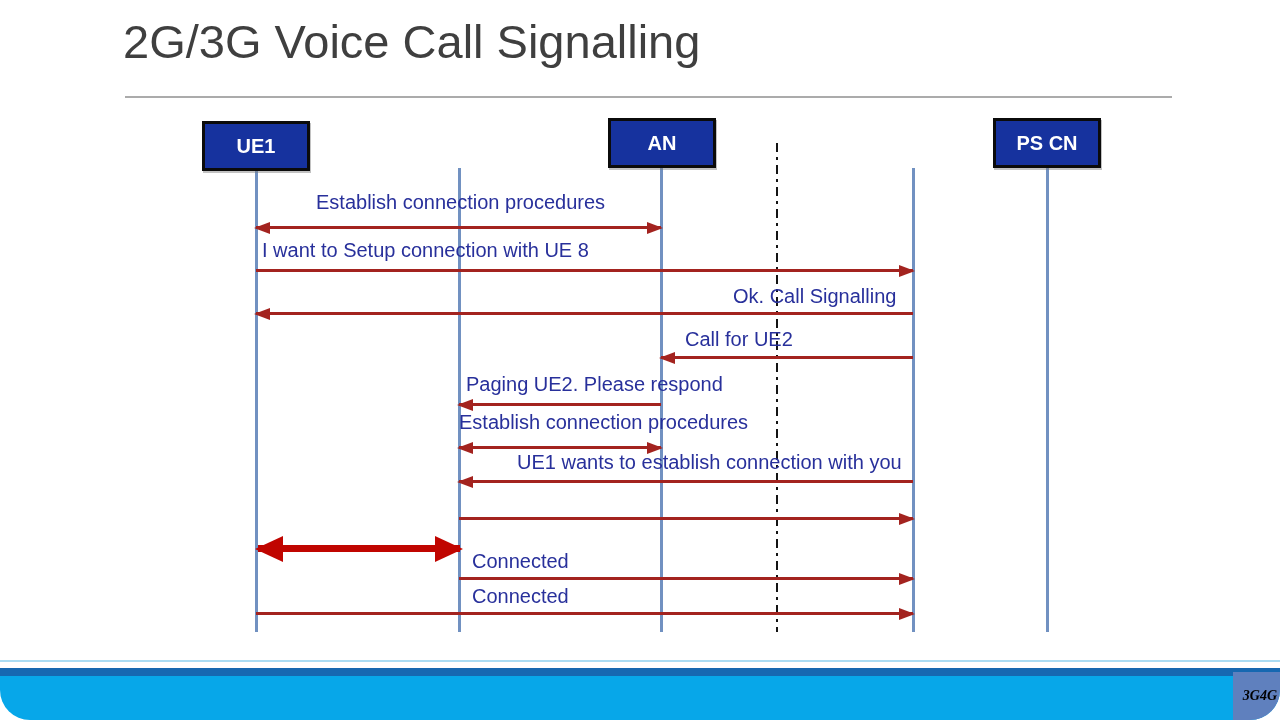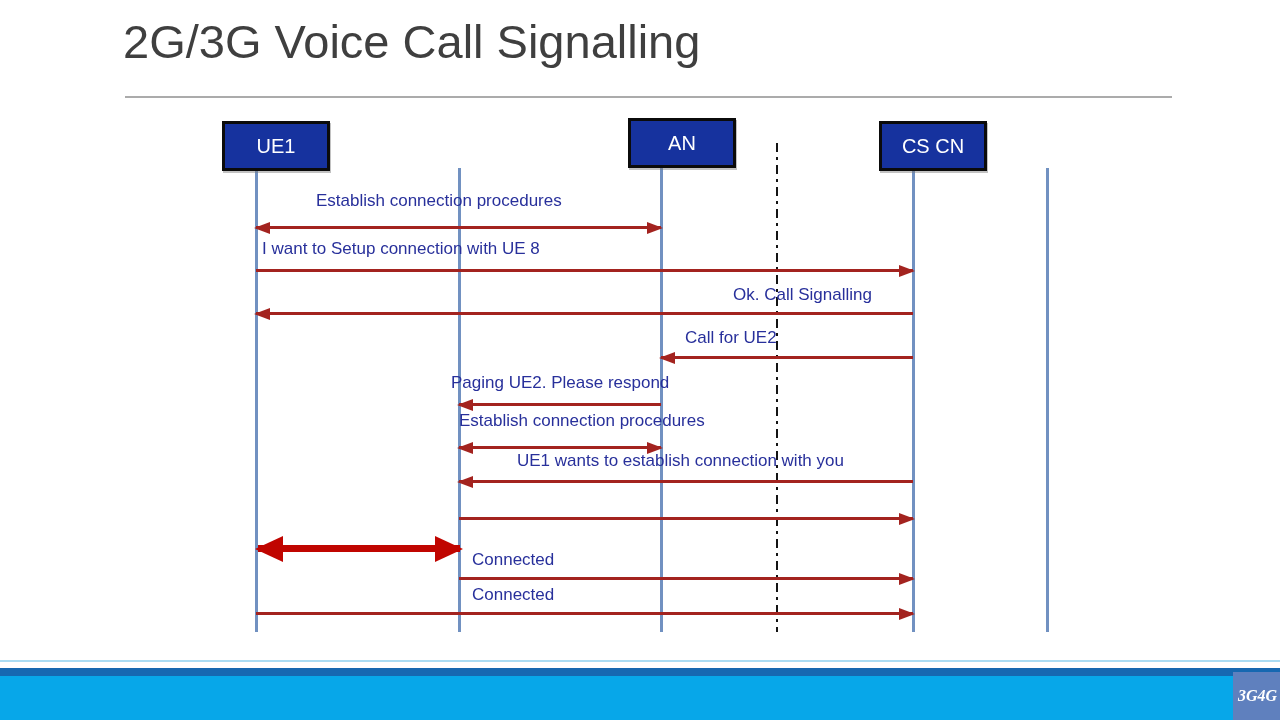--- a/index.html
+++ b/index.html
@@ -11,44 +11,45 @@
     --footer-bar:#07A7E9;
     --footer-stripe:#1668B1;
     --footer-hairline:#AADCF3;
     --logo-bg:#5F80BE;
     --title-text:#3F3F3F;
   }
   html,body{margin:0;padding:0;background:#fff;}
   .slide{
     position:relative;width:1280px;height:720px;overflow:hidden;background:#ffffff;
     font-family:"Liberation Sans", sans-serif;
+    border-radius:30px;
   }
   .slide-title{
     position:absolute;left:123px;top:14px;
     font-size:47px;font-weight:300;letter-spacing:0px;color:var(--title-text);
     white-space:nowrap;
   }
   .title-underline{
     position:absolute;left:125px;top:96px;width:1047px;height:2px;background:#ABABAB;
   }
   .lifeline{
     position:absolute;width:3px;background:var(--lifeline);top:168px;height:464px;
   }
   .actor{
     position:absolute;width:108px;height:50px;background:var(--box-fill);
     border:3px solid #0B0B0B;box-sizing:border-box;box-shadow:1px 2px 0 rgba(120,120,120,.45);
-    color:#ffffff;font-weight:normal;font-size:20px;
-    display:flex;align-items:center;justify-content:center;margin-left:20px;
+    color:#ffffff;font-weight:bold;font-size:20px;
+    display:flex;align-items:center;justify-content:center;
   }
   .boundary{
     position:absolute;left:776px;top:143px;width:2px;height:489px;
     background:repeating-linear-gradient(to bottom,#141414 0 9px,transparent 9px 14px,#141414 14px 17px,transparent 17px 22px);
   }
   .msg-label{
-    position:absolute;color:var(--label-text);font-size:17px;white-space:nowrap;
+    position:absolute;color:var(--label-text);font-size:20px;white-space:nowrap;
   }
   .arrow{position:absolute;height:3px;background:var(--arrow);}
   .hd{position:absolute;top:50%;transform:translateY(-50%);width:0;height:0;
       border-top:6px solid transparent;border-bottom:6px solid transparent;}
   .hl{left:-2px;border-right:16px solid var(--arrow);}
   .hr{right:-2px;border-left:16px solid var(--arrow);}
   .arrow.thick{height:7px;background:var(--thick-arrow);}
   .arrow.thick .hd{border-top-width:13px;border-bottom-width:13px;}
   .arrow.thick .hl{left:-3px;border-right:28px solid var(--thick-arrow);}
   .arrow.thick .hr{right:-3px;border-left:28px solid var(--thick-arrow);}
@@ -58,21 +59,21 @@
   .copyright{
     position:absolute;left:0;top:688px;width:1280px;text-align:center;
     font-size:12px;color:rgba(15,65,105,0.65);letter-spacing:0.5px;
   }
   .logo-badge{
     position:absolute;left:1233px;top:672px;width:47px;height:48px;background:var(--logo-bg);
     display:flex;align-items:center;justify-content:flex-end;padding-right:3px;box-sizing:border-box;
   }
   .logo-text{
     font-family:"Liberation Serif", serif;font-style:italic;font-weight:bold;
-    font-size:16px;color:#ffffff;
+    font-size:14px;color:#000000;
   }
 </style>
 </head>
 <body>
 
 <div class="slide">
 
   <div class="slide-title">2G/3G Voice Call Signalling</div>
   <div class="title-underline"></div>
 
@@ -83,22 +84,22 @@
   <div class="lifeline" style="left:1046px"></div>
 
   <div class="boundary"></div>
 
   <div class="actor" style="left:202px;top:121px">
       <span>UE1</span>
     </div>
   <div class="actor" style="left:608px;top:118px">
       <span>AN</span>
     </div>
-  <div class="actor" style="left:859px;top:121px">
-      <span>CS CN</span>
+  <div class="actor" style="left:993px;top:118px">
+      <span>PS CN</span>
     </div>
 
   <div class="msg-label" style="left:316px;top:191px">Establish connection procedures</div>
   <div class="arrow" style="left:256px;top:226px;width:405px">
     <span class="hd hl"></span>
     <span class="hd hr"></span>
   </div>
 
   <div class="msg-label" style="left:262px;top:239px">I want to Setup connection with UE 8</div>
   <div class="arrow" style="left:256px;top:269px;width:657px">
@@ -108,21 +109,21 @@
   <div class="msg-label" style="left:733px;top:285px">Ok. Call Signalling</div>
   <div class="arrow" style="left:256px;top:312px;width:657px">
     <span class="hd hl"></span>
   </div>
 
   <div class="msg-label" style="left:685px;top:328px">Call for UE2</div>
   <div class="arrow" style="left:661px;top:356px;width:252px">
     <span class="hd hl"></span>
   </div>
 
-  <div class="msg-label" style="left:451px;top:373px">Paging UE2. Please respond</div>
+  <div class="msg-label" style="left:466px;top:373px">Paging UE2. Please respond</div>
   <div class="arrow" style="left:459px;top:403px;width:202px">
     <span class="hd hl"></span>
   </div>
 
   <div class="msg-label" style="left:459px;top:411px">Establish connection procedures</div>
   <div class="arrow" style="left:459px;top:446px;width:202px">
     <span class="hd hl"></span>
     <span class="hd hr"></span>
   </div>
 

